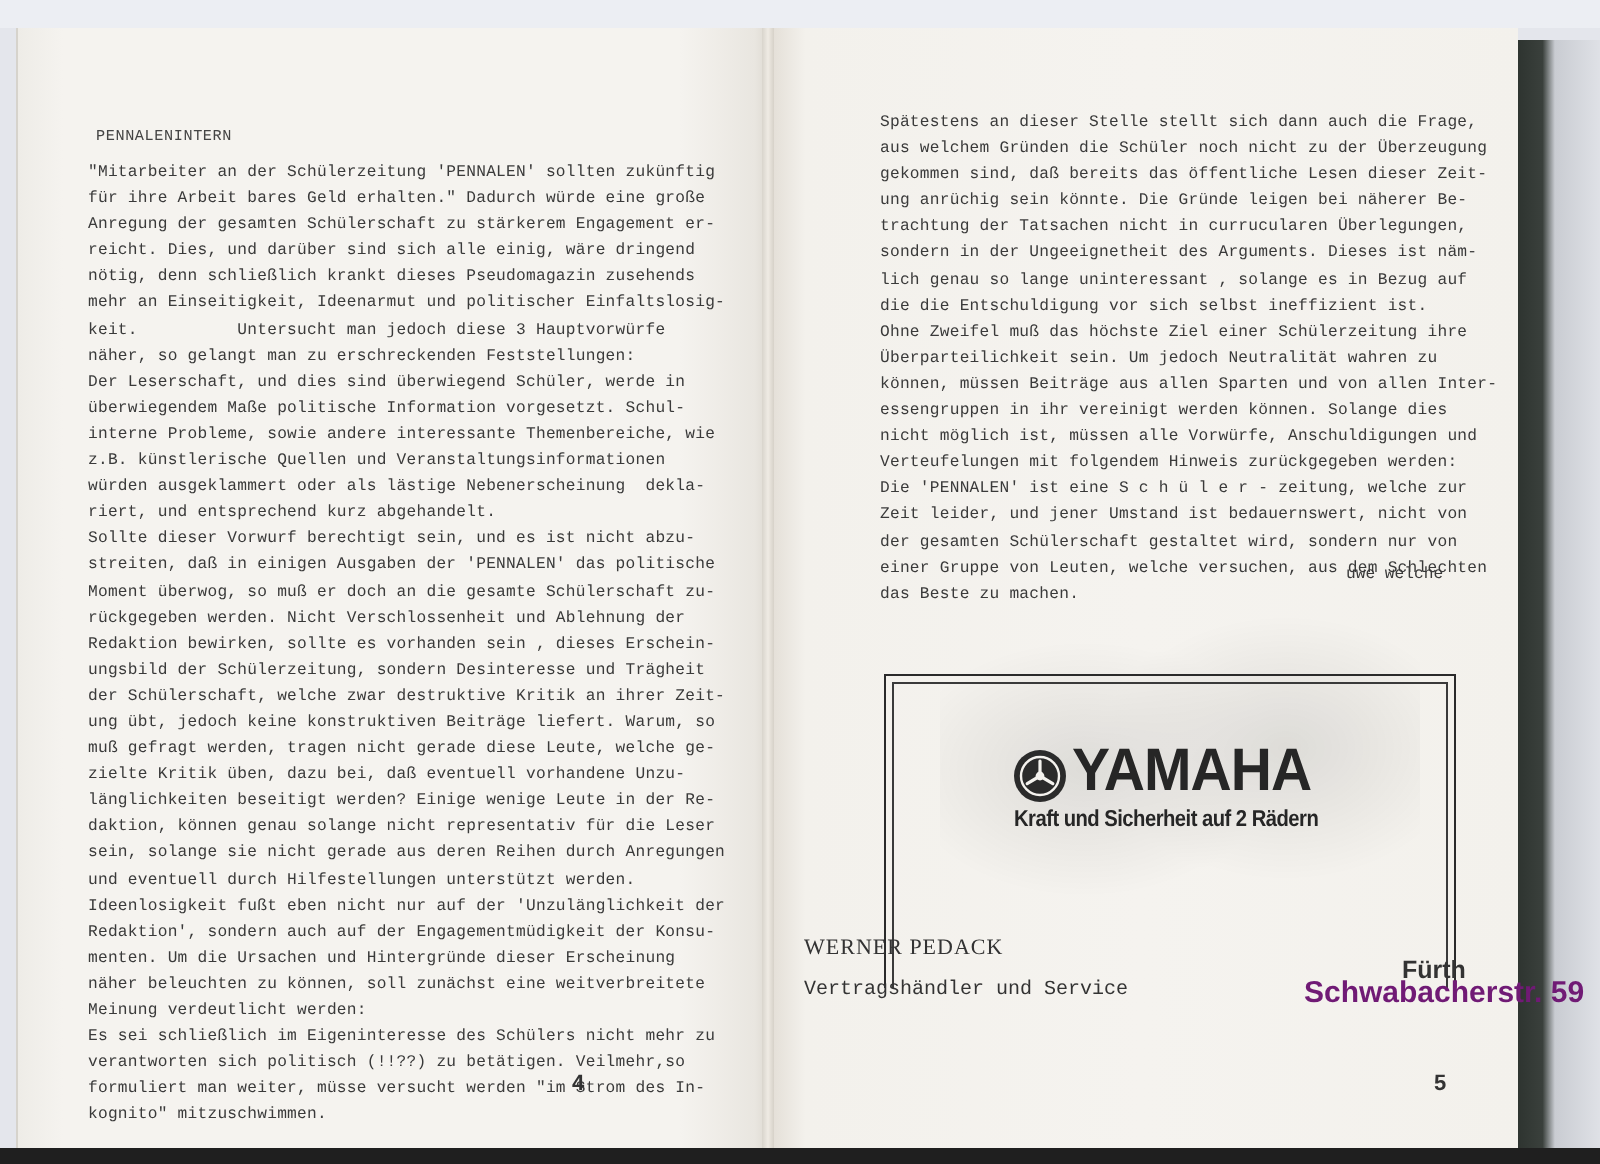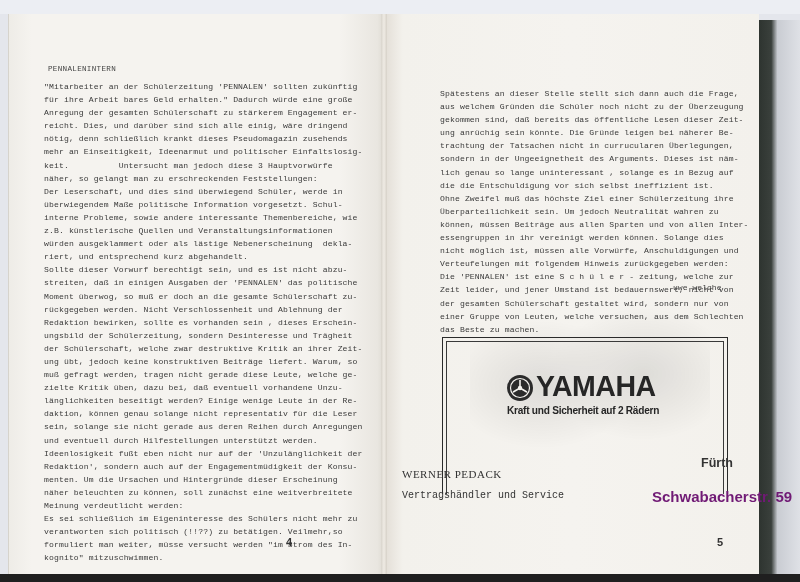--- a/index.html
+++ b/index.html
@@ -24,21 +24,21 @@
     background:linear-gradient(to right,#2e3430 0%,#3a403c 30%,#c9ccd2 45%,#dfe1e6 100%); }
   .spine { position:absolute; left:381px; top:14px; width:6px; height:560px;
     background:linear-gradient(to right,#d8d4cc,#efebe4,#d6d1c8); }
 
   .typewriter {
     position:absolute; font-size:8.1px; line-height:13.1px; color:#3a3a3a;
     letter-spacing:0.12px; white-space:pre;
   }
   .left-title { position:absolute; left:48px; top:65px; font-size:7.6px; color:#444; letter-spacing:0.3px; }
   .left-body { left:44px; top:80px; }
-  .right-body { left:440px; top:55px;margin-top:32px; }
+  .right-body { left:440px; top:55px; }
   .signature { position:absolute; left:673px; top:283px; font-size:8.1px; color:#3a3a3a; }
 
   .page-num { position:absolute; font-family:"Liberation Sans", sans-serif; font-weight:bold; font-size:11px; color:#333; }
   .pn-left { left:286px; top:536px; }
   .pn-right { left:717px; top:536px; }
 
   
   .ad-frame-outer { position:absolute; left:442px; top:337px; width:284px; height:156px;
     border-top:1.5px solid #2a2a2a; border-left:1.5px solid #2a2a2a; border-right:1.5px solid #2a2a2a; }
   .ad-frame-inner { position:absolute; left:446px; top:341px; width:276px; height:152px;
@@ -47,21 +47,21 @@
     background:radial-gradient(ellipse at 30% 45%, #000 0%, transparent 40%), radial-gradient(ellipse at 72% 40%, #000 0%, transparent 38%); }
   .yamaha-logo { position:absolute; left:507px; top:375px; width:26px; height:26px; border-radius:50%;
     background:#2b2b2b; display:flex; align-items:center; justify-content:center; }
   .yamaha-logo svg { width:22px; height:22px; }
   .yamaha-word { position:absolute; left:536px; top:369px; font-family:"Liberation Sans", sans-serif;
     font-weight:bold; font-size:30px; letter-spacing:-0.5px; color:#262626; transform:scaleX(0.95); transform-origin:left; line-height:34px; }
   .yamaha-tag { position:absolute; left:507px; top:404px; font-family:"Liberation Sans", sans-serif;
     font-weight:bold; font-size:11.5px; color:#262626; letter-spacing:-0.3px; transform:scaleX(0.88); transform-origin:left; }
   .dealer-name { position:absolute; left:402px; top:468px; font-family:"Liberation Serif", serif; font-size:11px; color:#333; letter-spacing:0.5px; }
   .dealer-sub { position:absolute; left:402px; top:490px; font-family:"Liberation Mono", monospace; font-size:10px; color:#333;text-align:right; }
-  .dealer-city { position:absolute; left:701px; top:456px; font-family:"Liberation Sans", sans-serif; font-weight:bold; font-size:12.5px; color:#333; }
+  .dealer-city { position:absolute; left:701px; top:478px; font-family:"Liberation Sans", sans-serif; font-weight:bold; font-size:12.5px; color:#333; }
   .dealer-street { position:absolute; left:652px; top:488px; font-family:"Liberation Sans", sans-serif; font-weight:bold; font-size:15px; color:#701a75; }
 </style>
 </head>
 <body>
 
 <div class="scan-top"></div>
 
 <div class="page page-left"></div>
 <div class="page page-right"></div>
 <div class="spine"></div>

